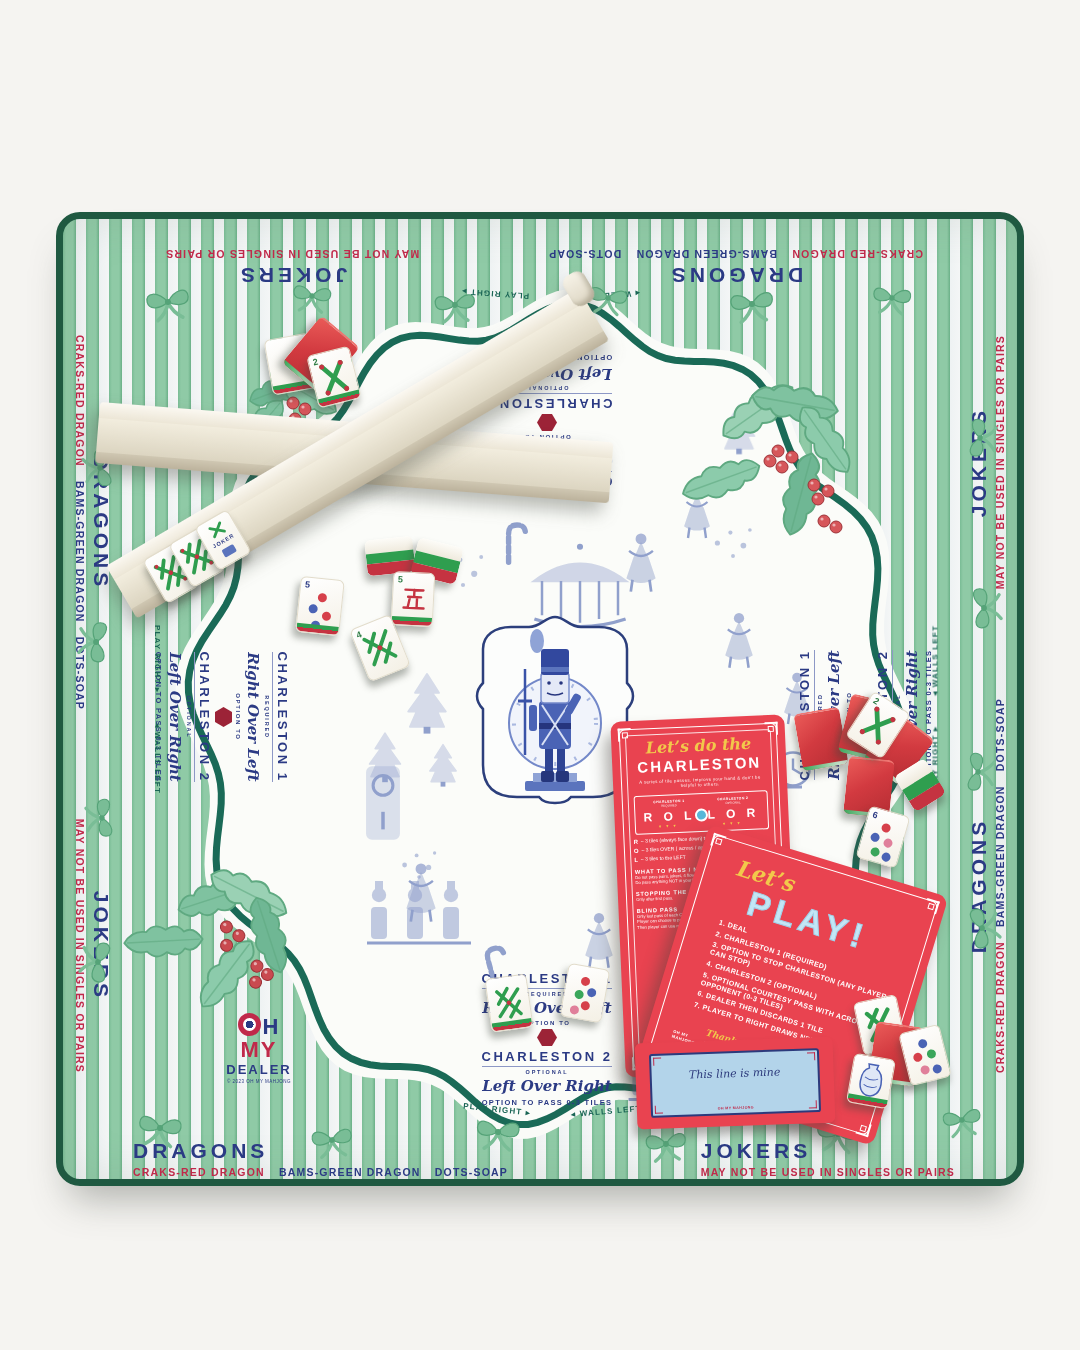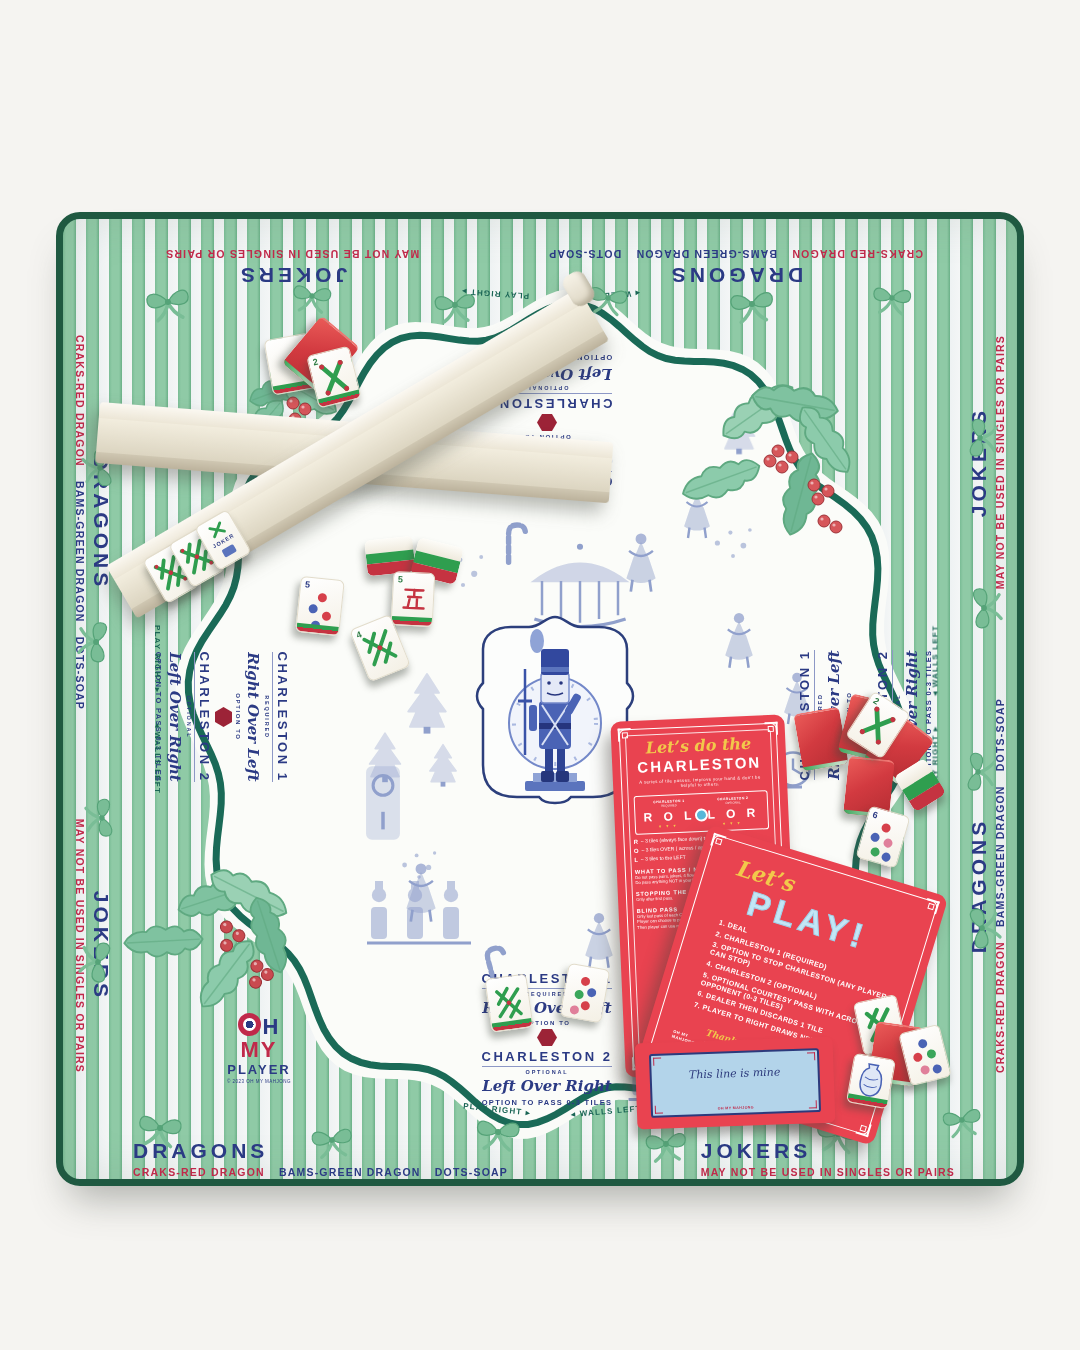--- a/index.html
+++ b/index.html
@@ -398,21 +398,21 @@
       <span class="dir" style="position:static">◂ WALLS LEFT</span>
     </div>
     <div class="dir-pair" style="left:742px;top:486px;transform:rotate(-90deg);">
       <span class="dir" style="position:static">PLAY RIGHT ▸</span>
       <span class="dir" style="position:static">◂ WALLS LEFT</span>
     </div>
 
     <div id="brand-logo">
       <div class="bl-line1"><span class="bl-o-icon"></span><span>H</span></div>
       <div class="bl-line2">MY</div>
-      <div class="bl-line3">PLAYER</div>
+      <div class="bl-line3">DEALER</div>
       <div class="bl-copy">© 2023 OH MY MAHJONG</div>
     </div>
   </div>
 
   <svg id="decor-svg">
     <defs>
       <symbol id="sym-bow" viewBox="0 0 60 44">
         <path d="M30 22 C20 8 6 8 7 19 C8 29 21 28 30 22 Z M30 22 C40 8 54 8 53 19 C52 29 39 28 30 22 Z" fill="currentColor" stroke="#55a378" stroke-width="1.4" stroke-linejoin="round"></path>
         <path d="M30 23 C27 32 22 37 16 41 M30 23 C33 32 38 37 44 41" fill="none" stroke="currentColor" stroke-width="4" stroke-linecap="round"></path>
         <circle cx="30" cy="22" r="3.4" fill="#55a378"></circle>

